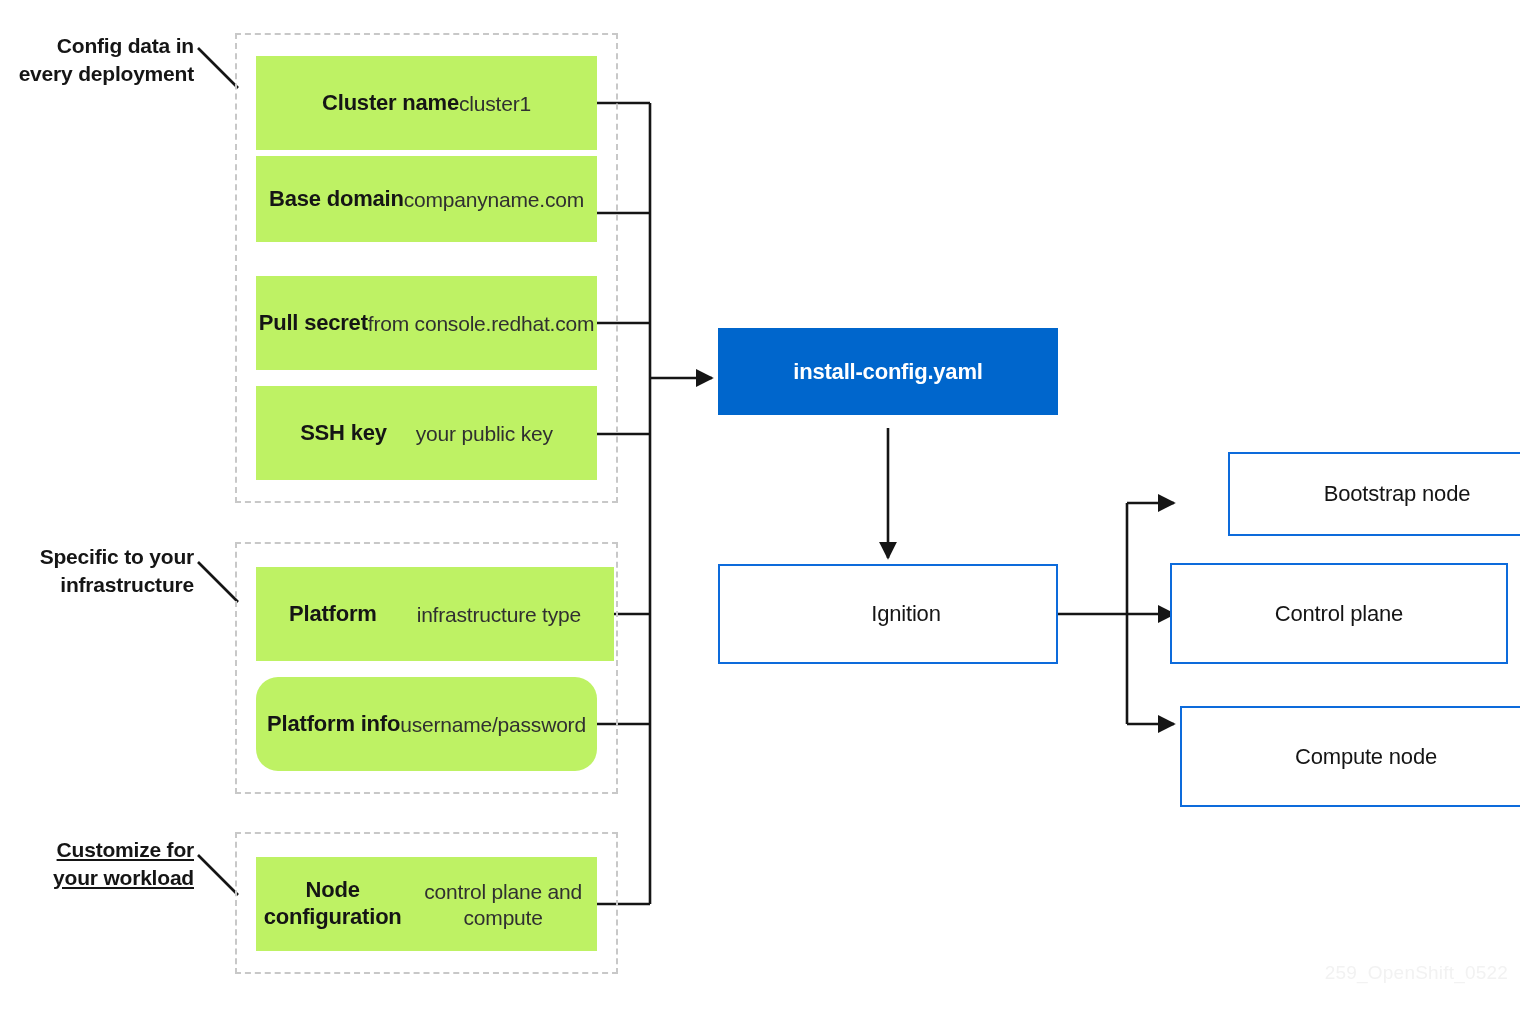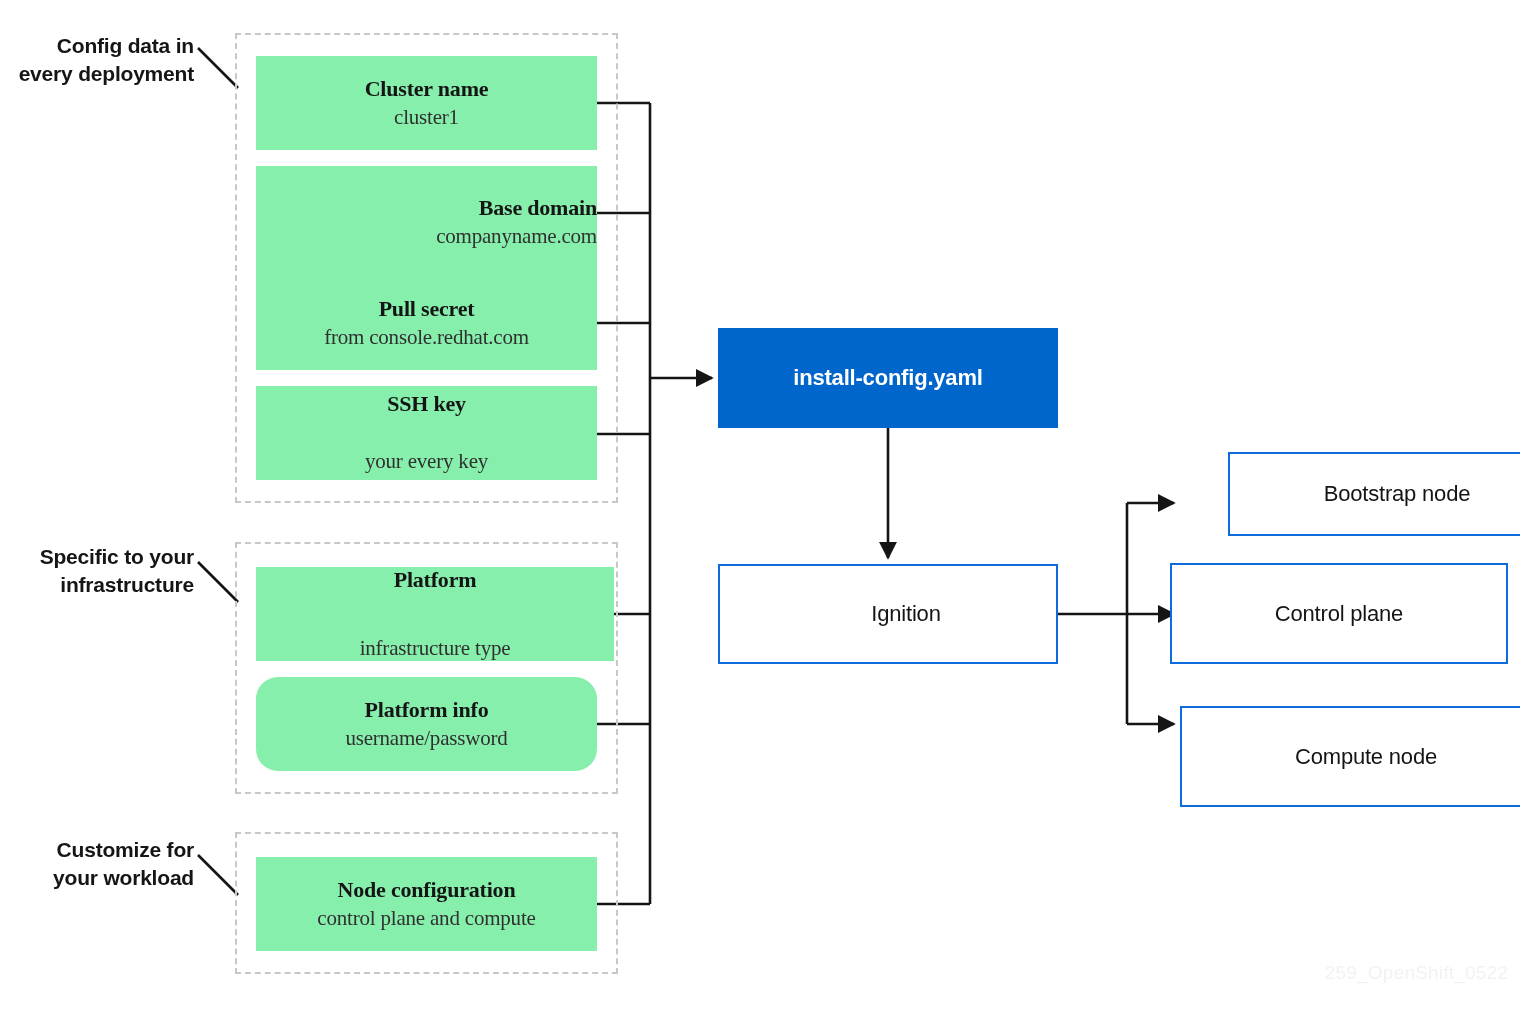--- a/index.html
+++ b/index.html
@@ -30,29 +30,28 @@
   
   .group-box {
     position: absolute;
     border: 2px dashed #c8c8c8;
     box-sizing: border-box;
     background: transparent;
   }
   
   .config-card {
     position: absolute;
-    background: #86efac;
+    background: #bef264;
     box-sizing: border-box;
     display: flex;
-    flex-direction: column;
+    flex-direction: row;
     align-items: center;
     justify-content: center;
     text-align: center;
     line-height: 1.22;
-    font-family: Liberation Serif, serif;
   }
   .config-card .card-title {
     font-size: 22px;
     font-weight: bold;
     color: #151515;
     letter-spacing: -0.2px;
   }
   .config-card .card-sub {
     font-size: 21px;
     font-weight: normal;
@@ -155,45 +154,45 @@
   <div class="side-label" style="left:0px; top:32px; width:194px;">
     <div>Config data in</div>
     <div>every deployment</div>
   </div>
 
   <div class="side-label" style="left:0px; top:543px; width:194px;">
     <div>Specific to your</div>
     <div>infrastructure</div>
   </div>
 
-  <div class="side-label" style="left:0px; top:836px; width:194px;">
+  <div class="side-label" style="left:0px; top:836px; width:194px;text-decoration:underline;">
     <div>Customize for</div>
     <div>your workload</div>
   </div>
 
   <div class="group-box" style="left:235px; top:33px; width:383px; height:470px;"></div>
 
   <div class="config-card" style="left:256px; top:56px; width:341px; height:94px;">
     <div class="card-title">Cluster name</div>
     <div class="card-sub">cluster1</div>
   </div>
 
-  <div class="config-card" style="left:256px; top:166px; width:341px; height:113px;align-items:flex-end;">
+  <div class="config-card" style="left:256px; top:156px; width:341px; height:86px;">
     <div class="card-title">Base domain</div>
     <div class="card-sub">companyname.com</div>
   </div>
 
   <div class="config-card" style="left:256px; top:276px; width:341px; height:94px;">
     <div class="card-title">Pull secret</div>
     <div class="card-sub">from console.redhat.com</div>
   </div>
 
   <div class="config-card" style="left:256px; top:386px; width:341px; height:94px;gap:29px;">
     <div class="card-title">SSH key</div>
-    <div class="card-sub">your every key</div>
+    <div class="card-sub">your public key</div>
   </div>
 
   <div class="group-box" style="left:235px; top:542px; width:383px; height:252px;"></div>
 
   <div class="config-card" style="left:256px; top:567px; width:358px; height:94px;gap:40px;">
     <div class="card-title">Platform</div>
     <div class="card-sub">infrastructure type</div>
   </div>
 
   <div class="config-card" style="left:256px; top:677px; width:341px; height:94px;border-radius:22px;">
@@ -201,21 +200,21 @@
     <div class="card-sub">username/password</div>
   </div>
 
   <div class="group-box" style="left:235px; top:832px; width:383px; height:142px;"></div>
 
   <div class="config-card" style="left:256px; top:857px; width:341px; height:94px;">
     <div class="card-title">Node configuration</div>
     <div class="card-sub">control plane and compute</div>
   </div>
 
-  <div class="blue-filled" style="left:718px; top:328px; width:340px; height:100px;">
+  <div class="blue-filled" style="left:718px; top:328px; width:340px; height:87px;">
     <span>install-config.yaml</span>
   </div>
 
   <div class="blue-outline" style="left:718px; top:564px; width:340px; height:100px;padding-left:36px;">
     <span>Ignition</span>
   </div>
 
   <div class="blue-outline" style="left:1180px; top:452px; width:338px; height:84px;margin-left:48px;">
     <span>Bootstrap node</span>
   </div>

